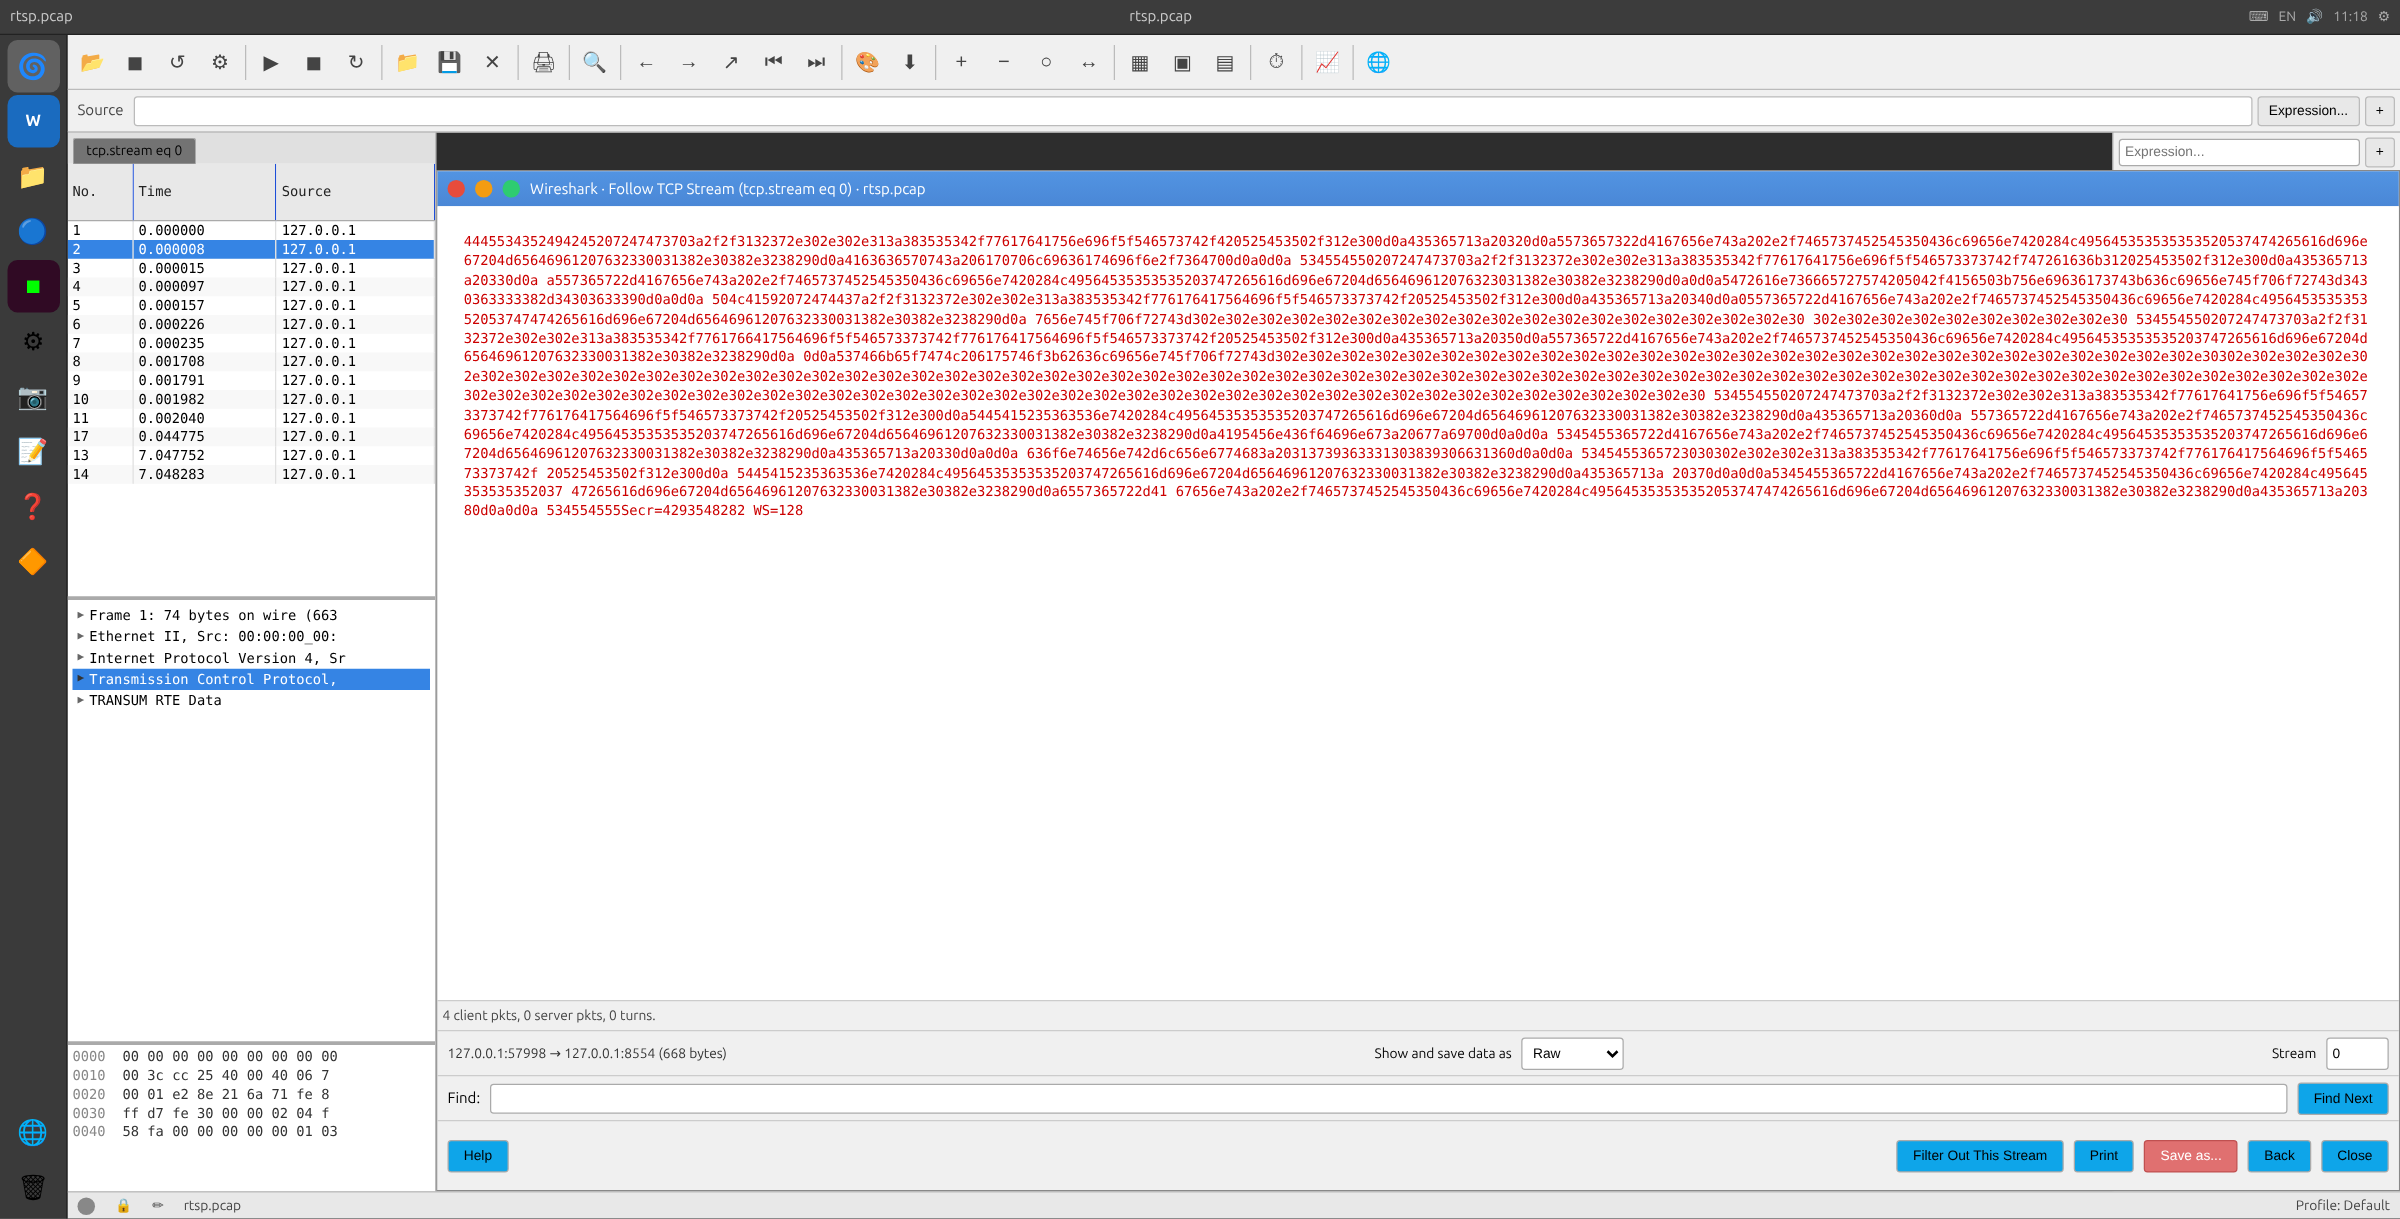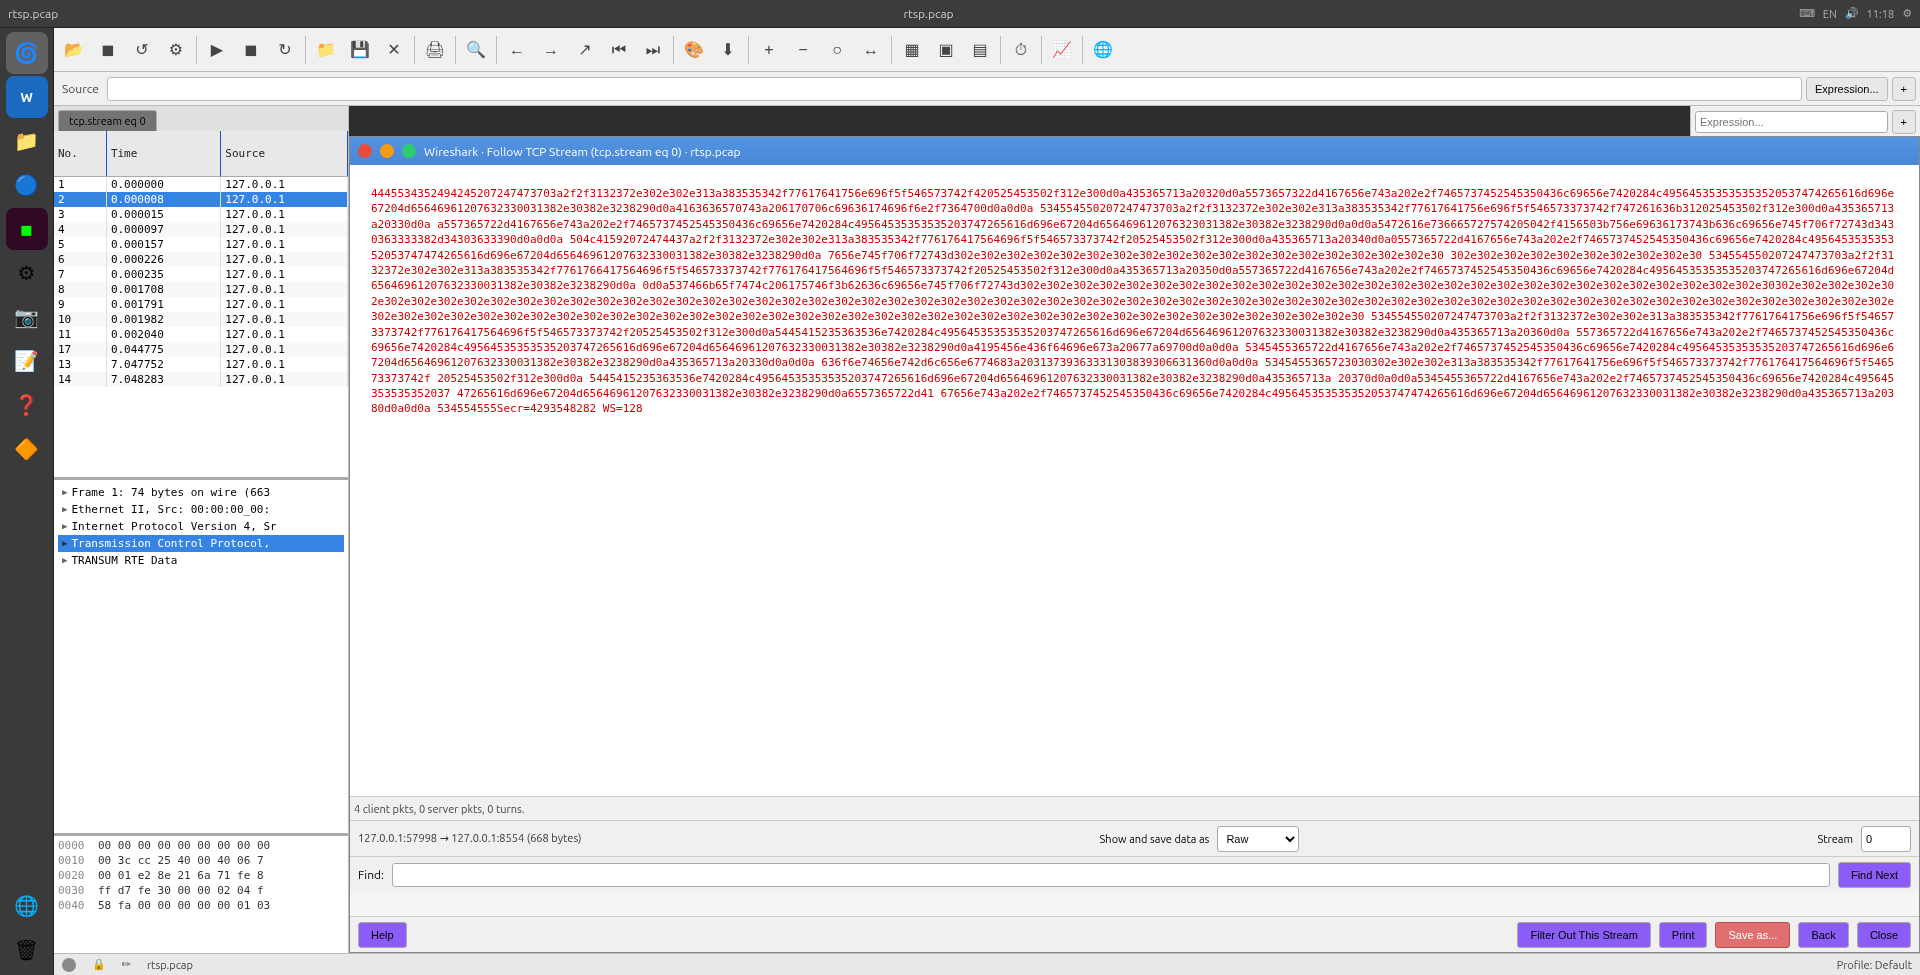--- a/index.html
+++ b/index.html
@@ -295,45 +295,44 @@
       background: #f0f0f0;
       border-top: 1px solid #ccc;
       display: flex;
       align-items: center;
       padding: 0 8px;
       gap: 8px;
       flex-shrink: 0;
     }
 
     #tcp-stream-buttons {
-      height: 36px;
+      height: 56px;
       background: #f0f0f0;
       border-top: 1px solid #ccc;
       display: flex;
       align-items: center;
       padding: 0 8px;
       gap: 8px;
       flex-shrink: 0;
       justify-content: center;
-      margin-top: 24px;
     }
 
     .stream-select {
       height: 26px;
       border: 1px solid #aaa;
       border-radius: 3px;
       background: white;
       font-size: 11px;
       padding: 0 4px;
     }
 
     .stream-text-btn {
       height: 26px;
       padding: 0 12px;
-      background: #8b5cf6;
+      background: #0ea5e9;
       border: 1px solid #aaa;
       border-radius: 3px;
       cursor: pointer;
       font-size: 11px;
     }
     .stream-text-btn.primary {
       background: #e07070;
       color: white;
       border-color: #c05050;
     }

